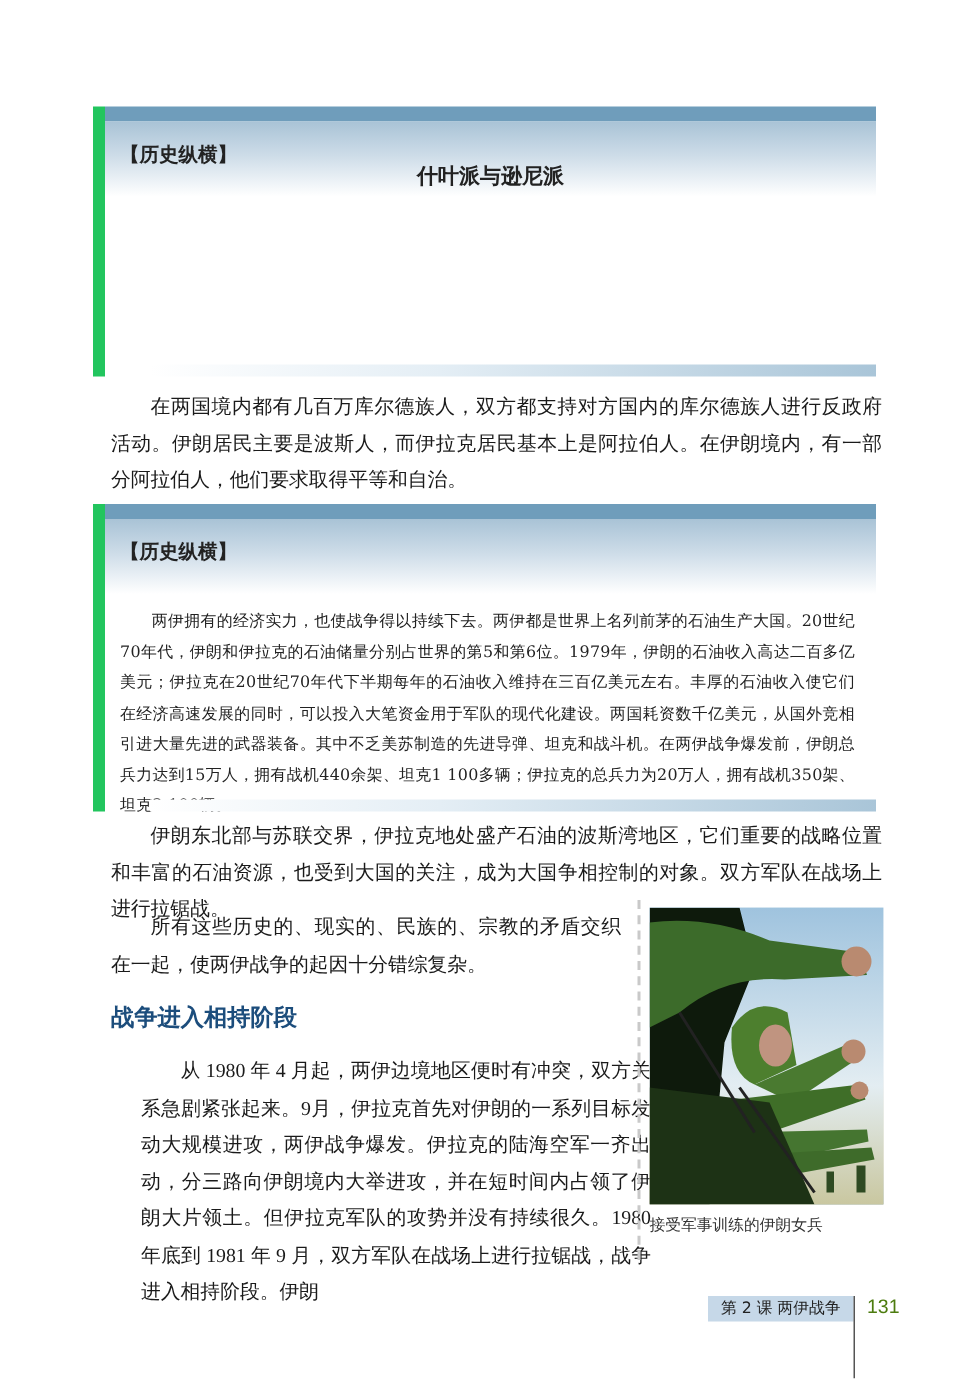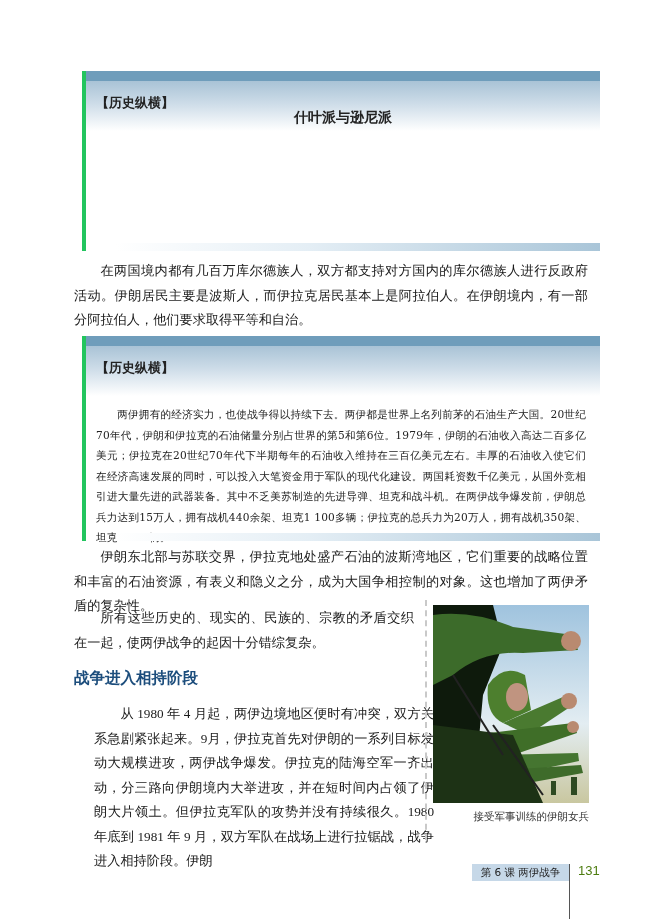--- a/index.html
+++ b/index.html
@@ -1,22 +1,22 @@
 <!DOCTYPE html>
 <html><head>
 <meta charset="utf-8">
 <style>
   html, body { margin:0; padding:0; }
   body {
     width:650px; height:919px; background:#ffffff; position:relative; overflow:hidden;
     font-family: "DejaVu Serif", "Liberation Serif", serif; color:#1a1a1a;
   }
   .box {
-    position:absolute; left:82px; width:514px;
-    border-left:4px solid #22c55e;
+    position:absolute; left:62px; width:514px;
+    border-left:8px solid #22c55e;
     background:#ffffff;
   }
   .box .topbar {
     height:10px; background:#6f9dbb;
   }
   .box .headgrad {
     height:50px;
     background:linear-gradient(to bottom, #a9c3d6 0%, #cddce8 45%, #ffffff 100%);
     position:relative;
   }
@@ -58,21 +58,21 @@
   }
   .photo {
     position:absolute; left:433px; top:605px; width:156px; height:198px;
     overflow:hidden;
     background:
       radial-gradient(ellipse 30px 26px at 88px 80px, #c89a86 0%, #b07c68 60%, transparent 62%),
       linear-gradient(160deg, transparent 0%, transparent 40%, rgba(20,30,15,0.0) 41%),
       linear-gradient(to bottom, #bcd6e8 0%, #dfeaf1 55%, #c8c8a8 85%, #9aa58a 100%);
   }
   .caption {
-    position:absolute; left:433px; top:810px; width:156px; text-align:right;
+    position:absolute; left:433px; top:810px; width:156px; text-align:left;
     font-size:10.5px; color:#333;
     font-family:Liberation Mono, monospace;
   }
   .footer-tab {
     position:absolute; left:472px; top:864px; width:97px; height:17px;
     background:#c6d8e8; font-size:10.5px; color:#222; line-height:17px;
     text-align:center;
     font-family:"DejaVu Sans", "Liberation Sans", sans-serif;
   }
   .footer-line {
@@ -104,21 +104,21 @@
   <div class="headgrad">
     <span class="tag">【历史纵横】</span>
   </div>
   <div class="content">
     <p>两伊拥有的经济实力，也使战争得以持续下去。两伊都是世界上名列前茅的石油生产大国。20世纪70年代，伊朗和伊拉克的石油储量分别占世界的第5和第6位。1979年，伊朗的石油收入高达二百多亿美元；伊拉克在20世纪70年代下半期每年的石油收入维持在三百亿美元左右。丰厚的石油收入使它们在经济高速发展的同时，可以投入大笔资金用于军队的现代化建设。两国耗资数千亿美元，从国外竞相引进大量先进的武器装备。其中不乏美苏制造的先进导弹、坦克和战斗机。在两伊战争爆发前，伊朗总兵力达到15万人，拥有战机440余架、坦克1 100多辆；伊拉克的总兵力为20万人，拥有战机350架、坦克2 100辆。</p>
   </div>
   <div class="bottombar"></div>
 </div>
 
 <div class="body-text" style="left:74px; top:545px; width:514px;">
-  <p>伊朗东北部与苏联交界，伊拉克地处盛产石油的波斯湾地区，它们重要的战略位置和丰富的石油资源，有表义和隐义之分，成为大国争相控制的对象。这也增加了两伊矛盾的复杂性。</p>
+  <p>伊朗东北部与苏联交界，伊拉克地处盛产石油的波斯湾地区，它们重要的战略位置和丰富的石油资源，也受到大国的关注，成为大国争相控制的对象。双方军队在战场上进行拉锯战。</p>
 </div>
 
 <div class="body-text" style="left:74px; top:606px; width:340px;">
   <p>所有这些历史的、现实的、民族的、宗教的矛盾交织在一起，使两伊战争的起因十分错综复杂。</p>
 </div>
 
 <div class="section-title">战争进入相持阶段</div>
 
 <div class="body-text" style="left:74px; top:702px; width:340px;margin-left:20px;">
   <p>从 1980 年 4 月起，两伊边境地区便时有冲突，双方关系急剧紧张起来。9月，伊拉克首先对伊朗的一系列目标发动大规模进攻，两伊战争爆发。伊拉克的陆海空军一齐出动，分三路向伊朗境内大举进攻，并在短时间内占领了伊朗大片领土。但伊拉克军队的攻势并没有持续很久。1980 年底到 1981 年 9 月，双方军队在战场上进行拉锯战，战争进入相持阶段。伊朗</p>
@@ -156,15 +156,15 @@
 
     <line x1="20" y1="70" x2="70" y2="150" stroke="#222" stroke-width="2"></line>
     <line x1="60" y1="120" x2="110" y2="190" stroke="#222" stroke-width="2"></line>
 
     <rect x="138" y="172" width="6" height="18" fill="#2e4a22"></rect>
     <rect x="118" y="176" width="5" height="14" fill="#2e4a22"></rect>
   </svg>
 </div>
 <div class="caption">接受军事训练的伊朗女兵</div>
 
-<div class="footer-tab">第 6 课  两伊战争</div>
+<div class="footer-tab">第 2 课  两伊战争</div>
 <div class="footer-line"></div>
 <div class="page-num">131</div>
 
 </body></html>

